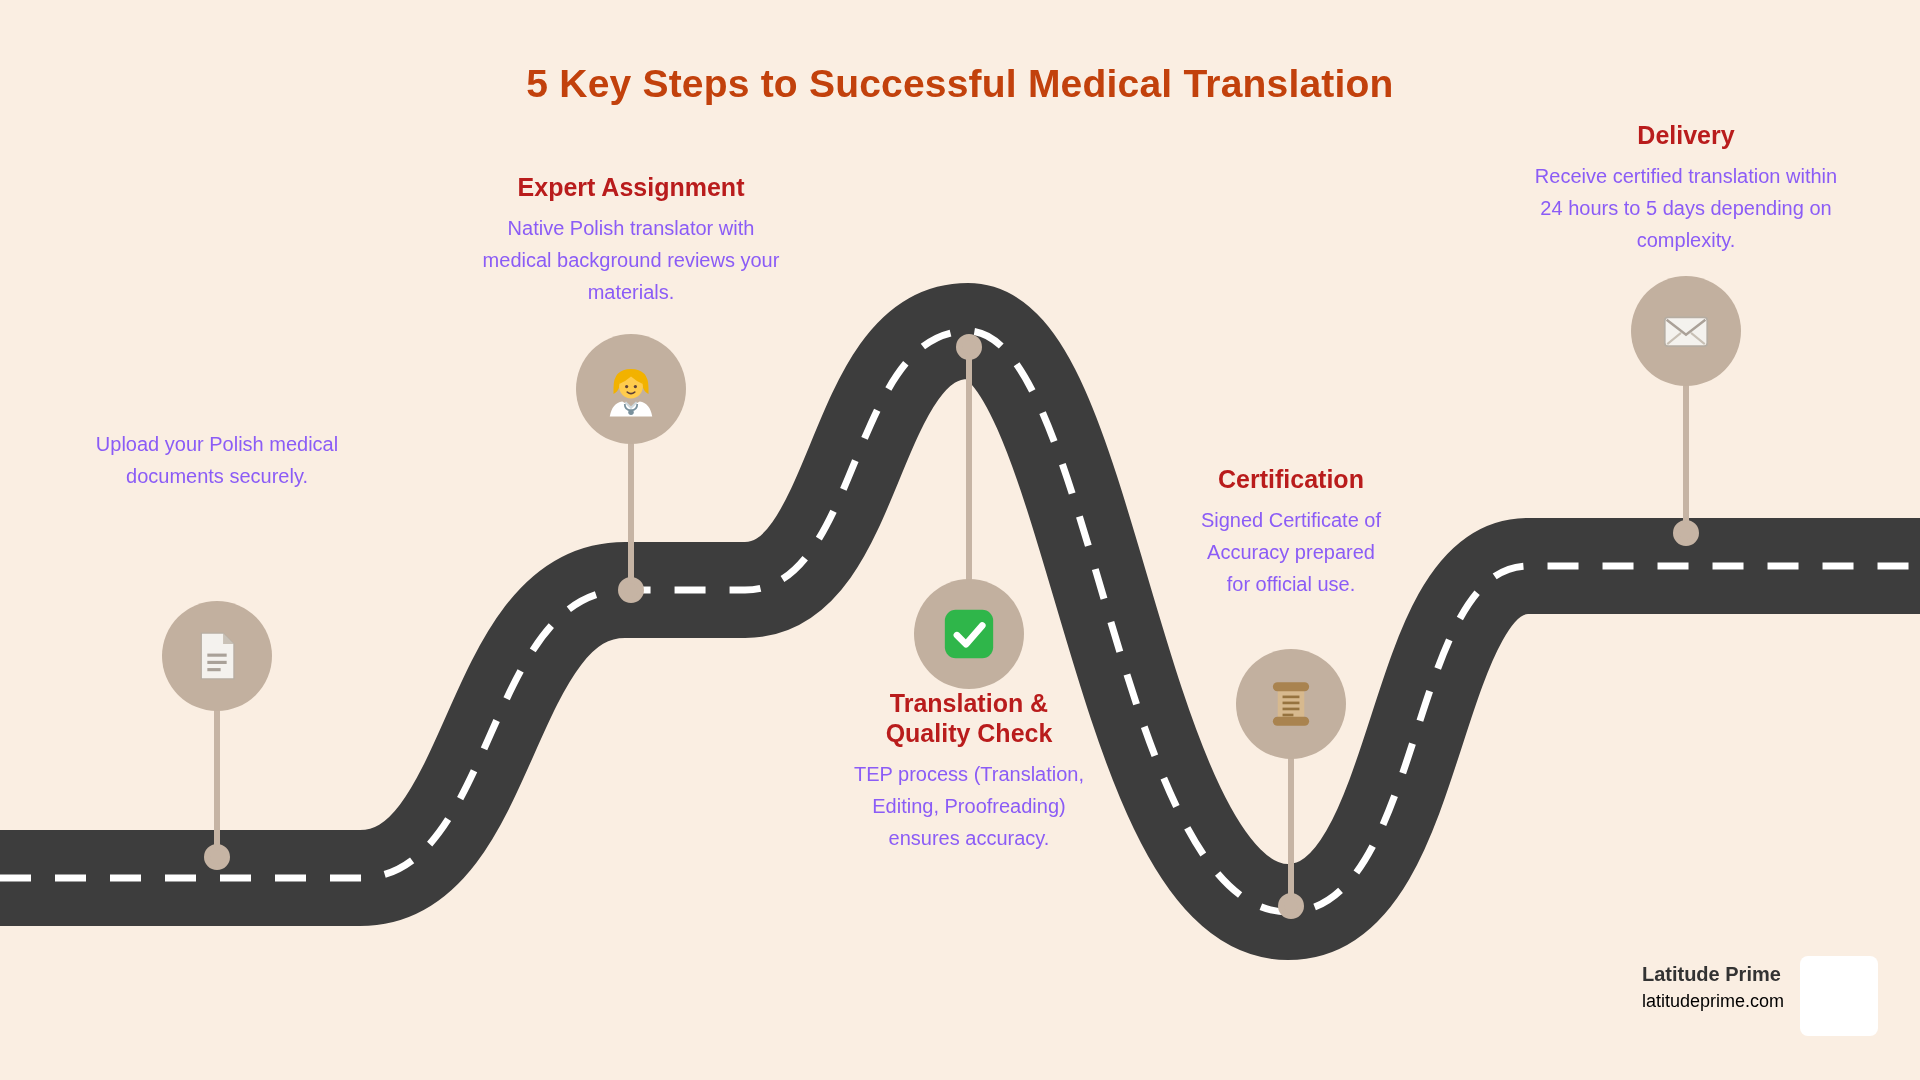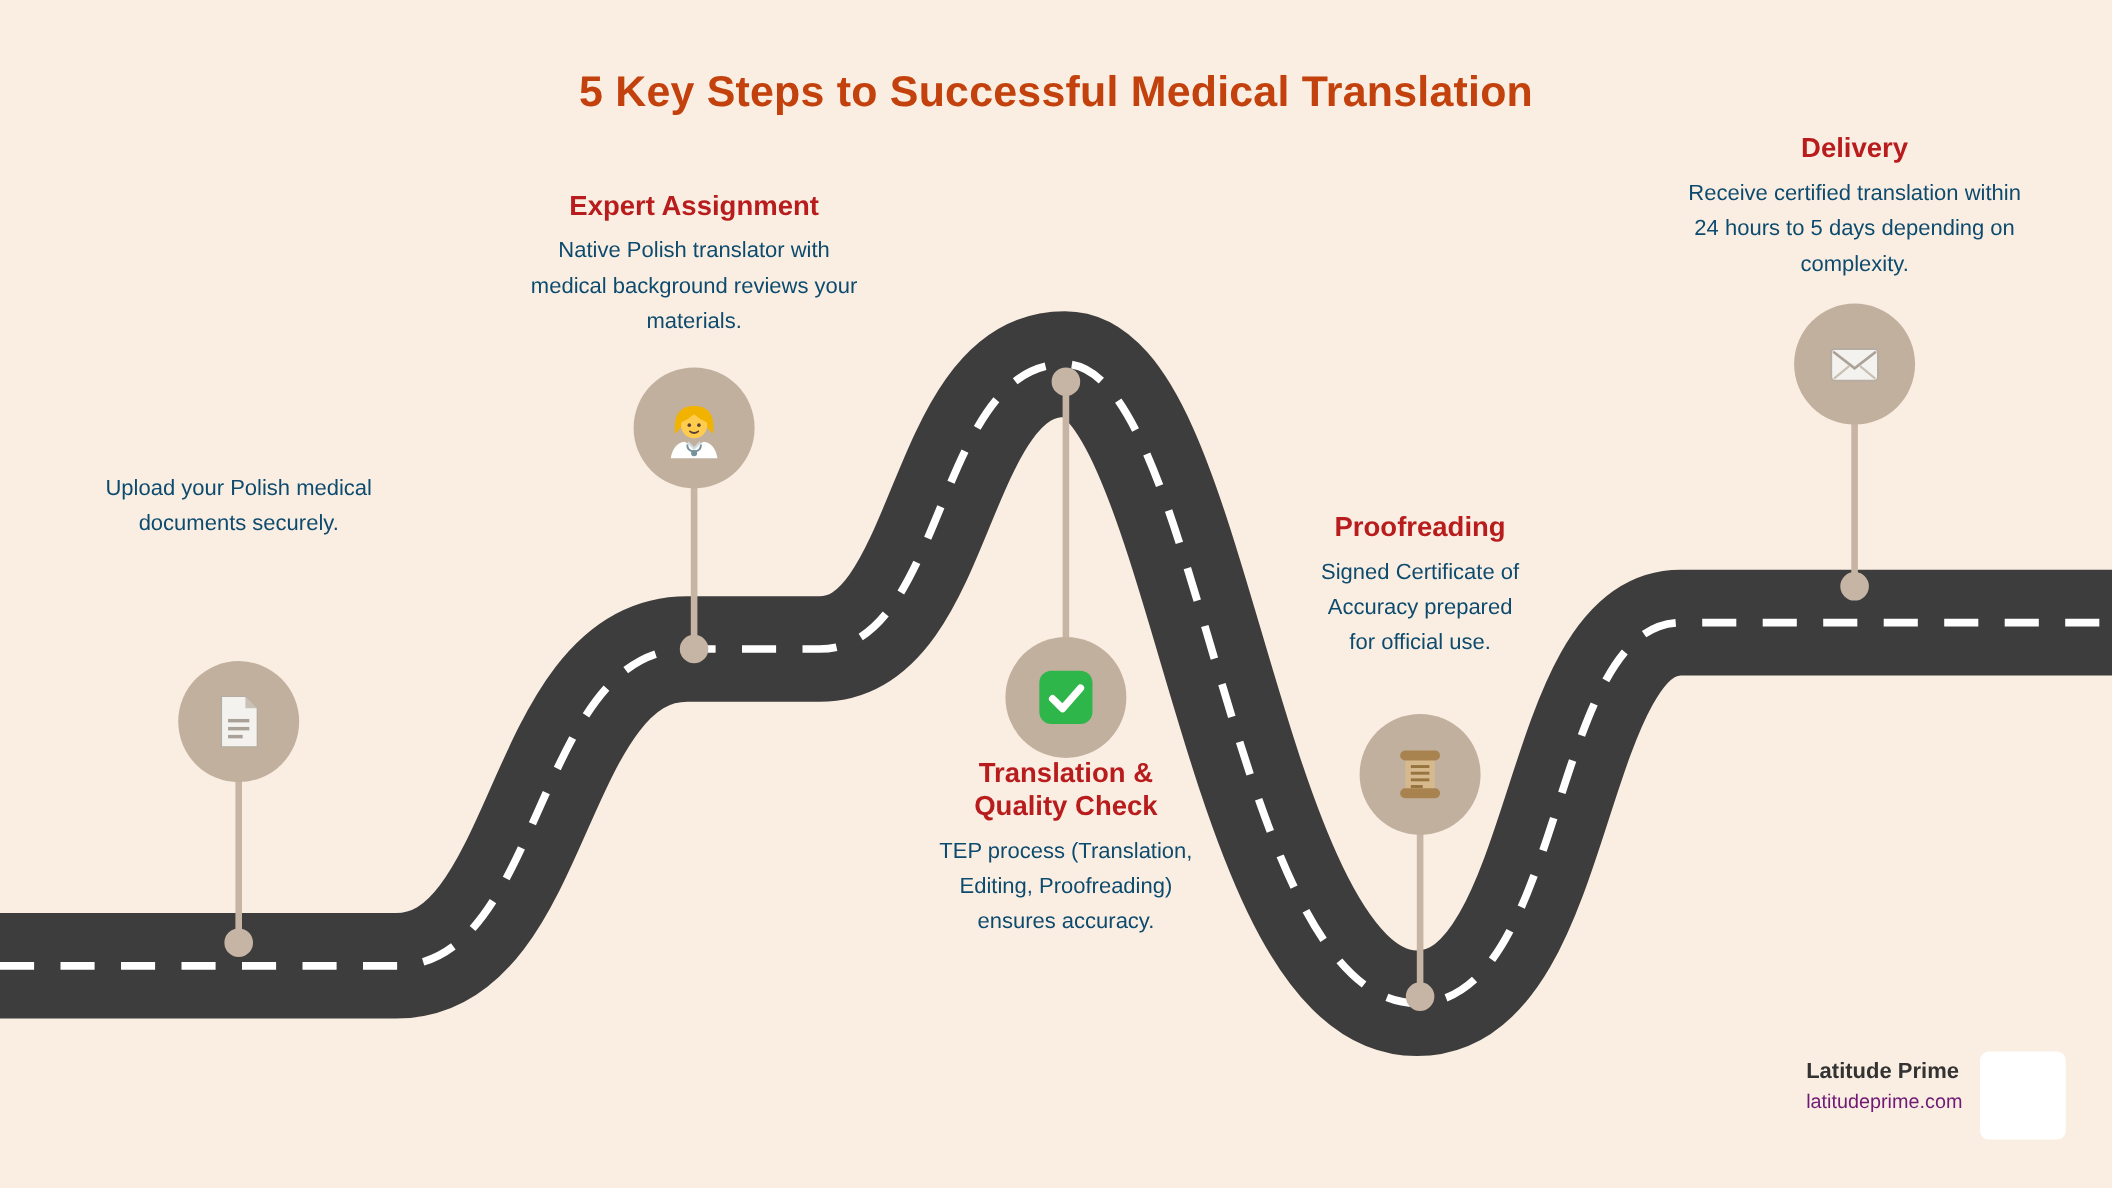--- a/index.html
+++ b/index.html
@@ -9,29 +9,29 @@
     font-family:"Liberation Sans",sans-serif;color:#3d3d3d;
   }
   .road-svg{position:absolute;left:0;top:0;width:1920px;height:1080px;}
   .main-title{
     position:absolute;top:62px;left:0;width:100%;margin:0;
     text-align:center;font-size:39px;font-weight:bold;color:#c2410c;
     letter-spacing:0.2px;
   }
   .step-text{position:absolute;text-align:center;}
   .step-title{margin:0 0 10px 0;font-size:25px;font-weight:bold;color:#b91c1c;line-height:30px;}
-  .step-desc{margin:0;font-size:20px;line-height:32px;color:#0c4a6e;}
+  .step-desc{margin:0;font-size:20px;line-height:32px;color:#8b5cf6;}
   .badge{
     position:absolute;width:110px;height:110px;border-radius:50%;
     background:var(--accent,#c2b09f);
     display:flex;align-items:center;justify-content:center;
   }
   .brand{position:absolute;right:136px;top:962px;text-align:left;}
   .brand-name{margin:0;font-size:20px;font-weight:bold;color:#333333;line-height:24px;}
-  .brand-site{margin:4px 0 0 0;font-size:18px;color:#701a75;line-height:22px;}
+  .brand-site{margin:4px 0 0 0;font-size:18px;color:#000000;line-height:22px;}
   .logo-box{
     position:absolute;left:1800px;top:956px;width:78px;height:80px;
     background:#ffffff;border-radius:8px;
   }
 </style>
 </head>
 <body>
 
 <div class="canvas">
 
@@ -91,21 +91,21 @@
     <p class="step-desc">TEP process (Translation, Editing, Proofreading) ensures accuracy.</p>
   </div>
   <div class="badge" style="left:914px;top:579px;">
     <svg width="58" height="58" viewBox="0 0 48 48">
       <rect x="4" y="4" width="40" height="40" rx="9" fill="#2fb64a"></rect>
       <path d="M14 25 l7.5 7.5 L35 17" stroke="#ffffff" stroke-width="5.5" fill="none" stroke-linecap="round" stroke-linejoin="round"></path>
     </svg>
   </div>
 
   <div class="step-text" style="left:1196px;top:464px;width:190px;">
-    <h2 class="step-title">Proofreading</h2>
+    <h2 class="step-title">Certification</h2>
     <p class="step-desc">Signed Certificate of Accuracy prepared for official use.</p>
   </div>
   <div class="badge" style="left:1236px;top:649px;">
     <svg width="58" height="58" viewBox="0 0 48 48">
       <rect x="13" y="9" width="22" height="30" fill="#d7b98e"></rect>
       <rect x="17" y="17" width="14" height="2.2" fill="#96733f"></rect>
       <rect x="17" y="22" width="14" height="2.2" fill="#96733f"></rect>
       <rect x="17" y="27" width="14" height="2.2" fill="#96733f"></rect>
       <rect x="17" y="32" width="9" height="2.2" fill="#96733f"></rect>
       <rect x="9" y="6" width="30" height="7.5" rx="3.75" fill="#a9834f"></rect>

